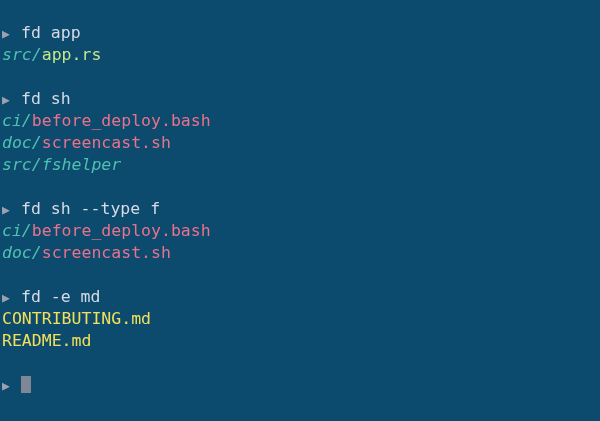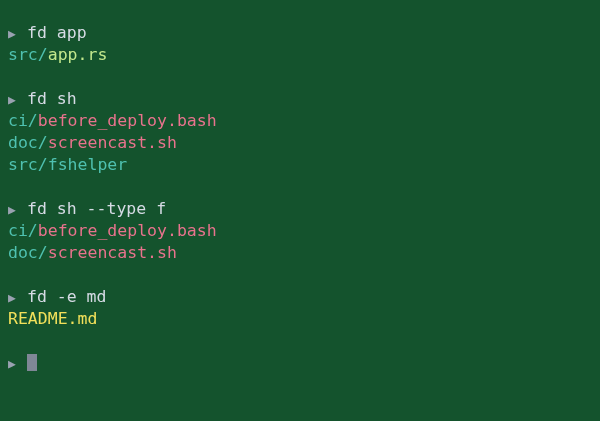--- a/index.html
+++ b/index.html
@@ -11,22 +11,22 @@
     width: 600px;
     height: 421px;
     overflow: hidden;
     font-family: "DejaVu Sans Mono", "Liberation Mono", monospace;
   }
 
   #terminal {
     width: 600px;
     height: 421px;
     box-sizing: border-box;
-    background: #14532d;
-    padding: 22px 0 0 8px;
+    background: #0c4a6e;
+    padding: 22px 0 0 2px;
   }
 
   .line {
     height: 22px;
     line-height: 22px;
     font-size: 16.5px;
     white-space: pre;
     letter-spacing: 0px;
   }
 
@@ -41,20 +41,21 @@
     width: 19px;
     vertical-align: baseline;
   }
 
   .cmd {
     color: #d6dbe5;
   }
 
   .dir {
     color: #4fc1b0;
+    font-style: italic;
   }
 
   .exe {
     color: #e8738d;
     text-align: right;
   }
 
   .yml {
     color: #f2e05a;
   }
@@ -81,16 +82,17 @@
     <div class="line"><span class="prompt-arrow">▶</span><span class="cmd">fd sh</span></div>
     <div class="line"><span class="dir">ci/</span><span class="exe">before_deploy.bash</span></div>
     <div class="line"><span class="dir">doc/</span><span class="exe">screencast.sh</span></div>
     <div class="line"><span class="dir">src/fshelper</span></div>
     <div class="line blank"></div>
     <div class="line"><span class="prompt-arrow">▶</span><span class="cmd">fd sh --type f</span></div>
     <div class="line"><span class="dir">ci/</span><span class="exe">before_deploy.bash</span></div>
     <div class="line"><span class="dir">doc/</span><span class="exe">screencast.sh</span></div>
     <div class="line blank"></div>
     <div class="line"><span class="prompt-arrow">▶</span><span class="cmd">fd -e md</span></div>
+    <div class="line"><span class="yml">CONTRIBUTING.md</span></div>
     <div class="line"><span class="yml">README.md</span></div>
     <div class="line blank"></div>
     <div class="line"><span class="prompt-arrow">▶</span><span class="cmd"></span><span class="cursor"></span></div>
   </div>
 
 </body></html>

